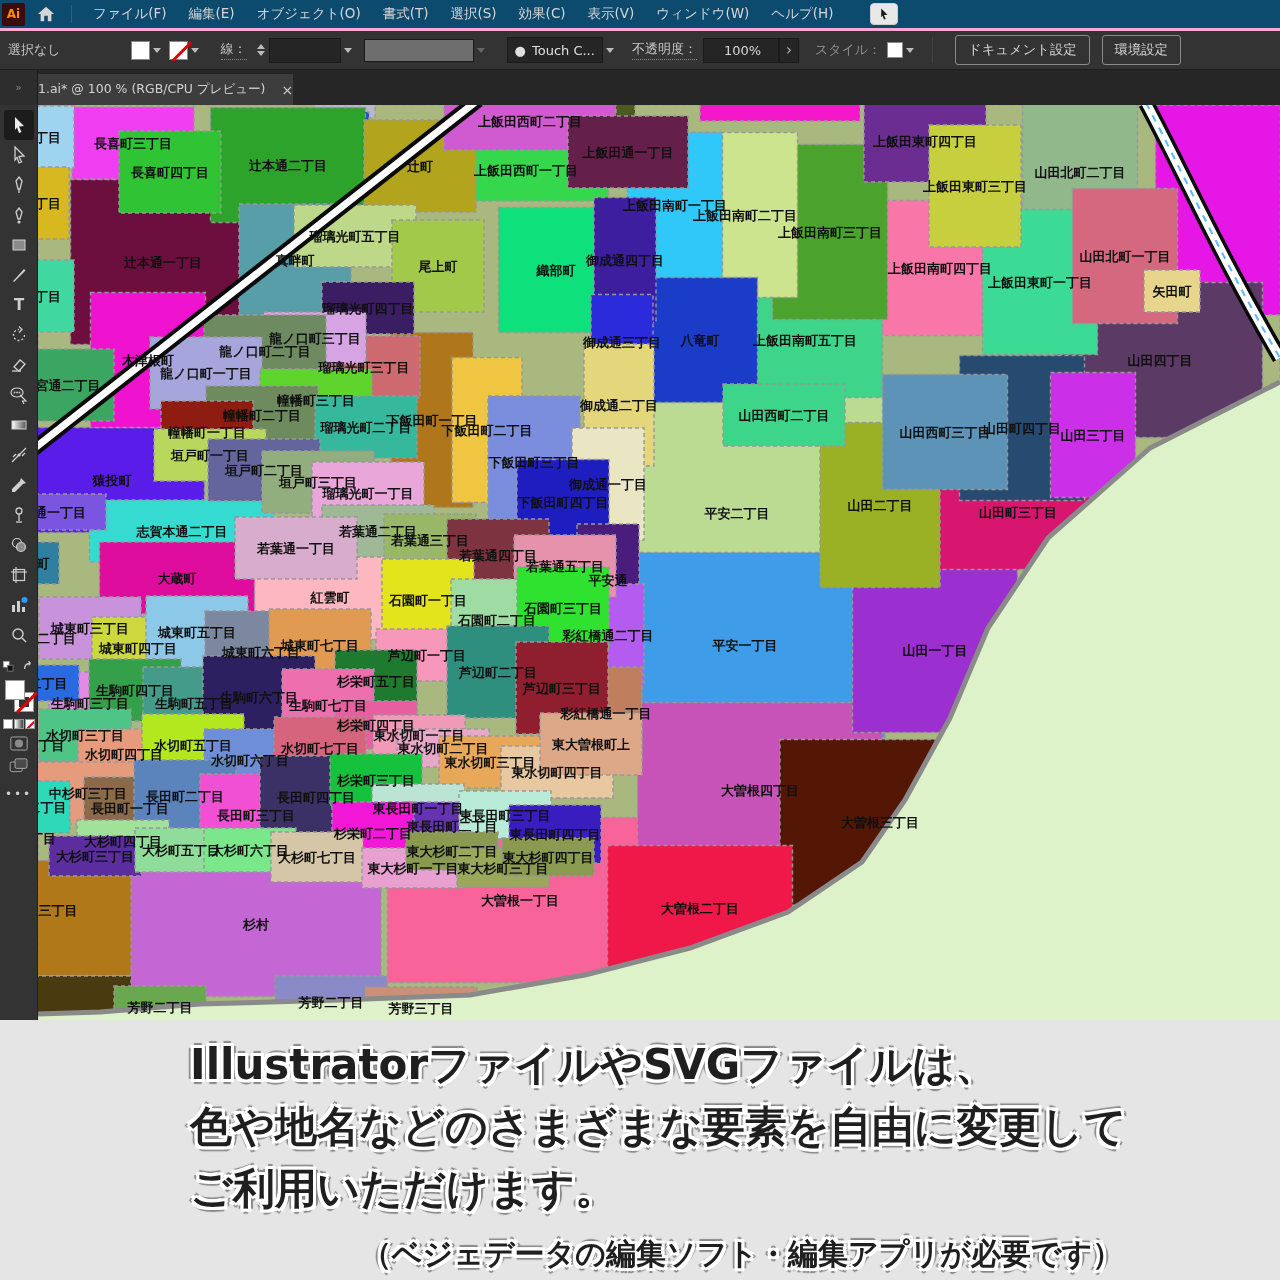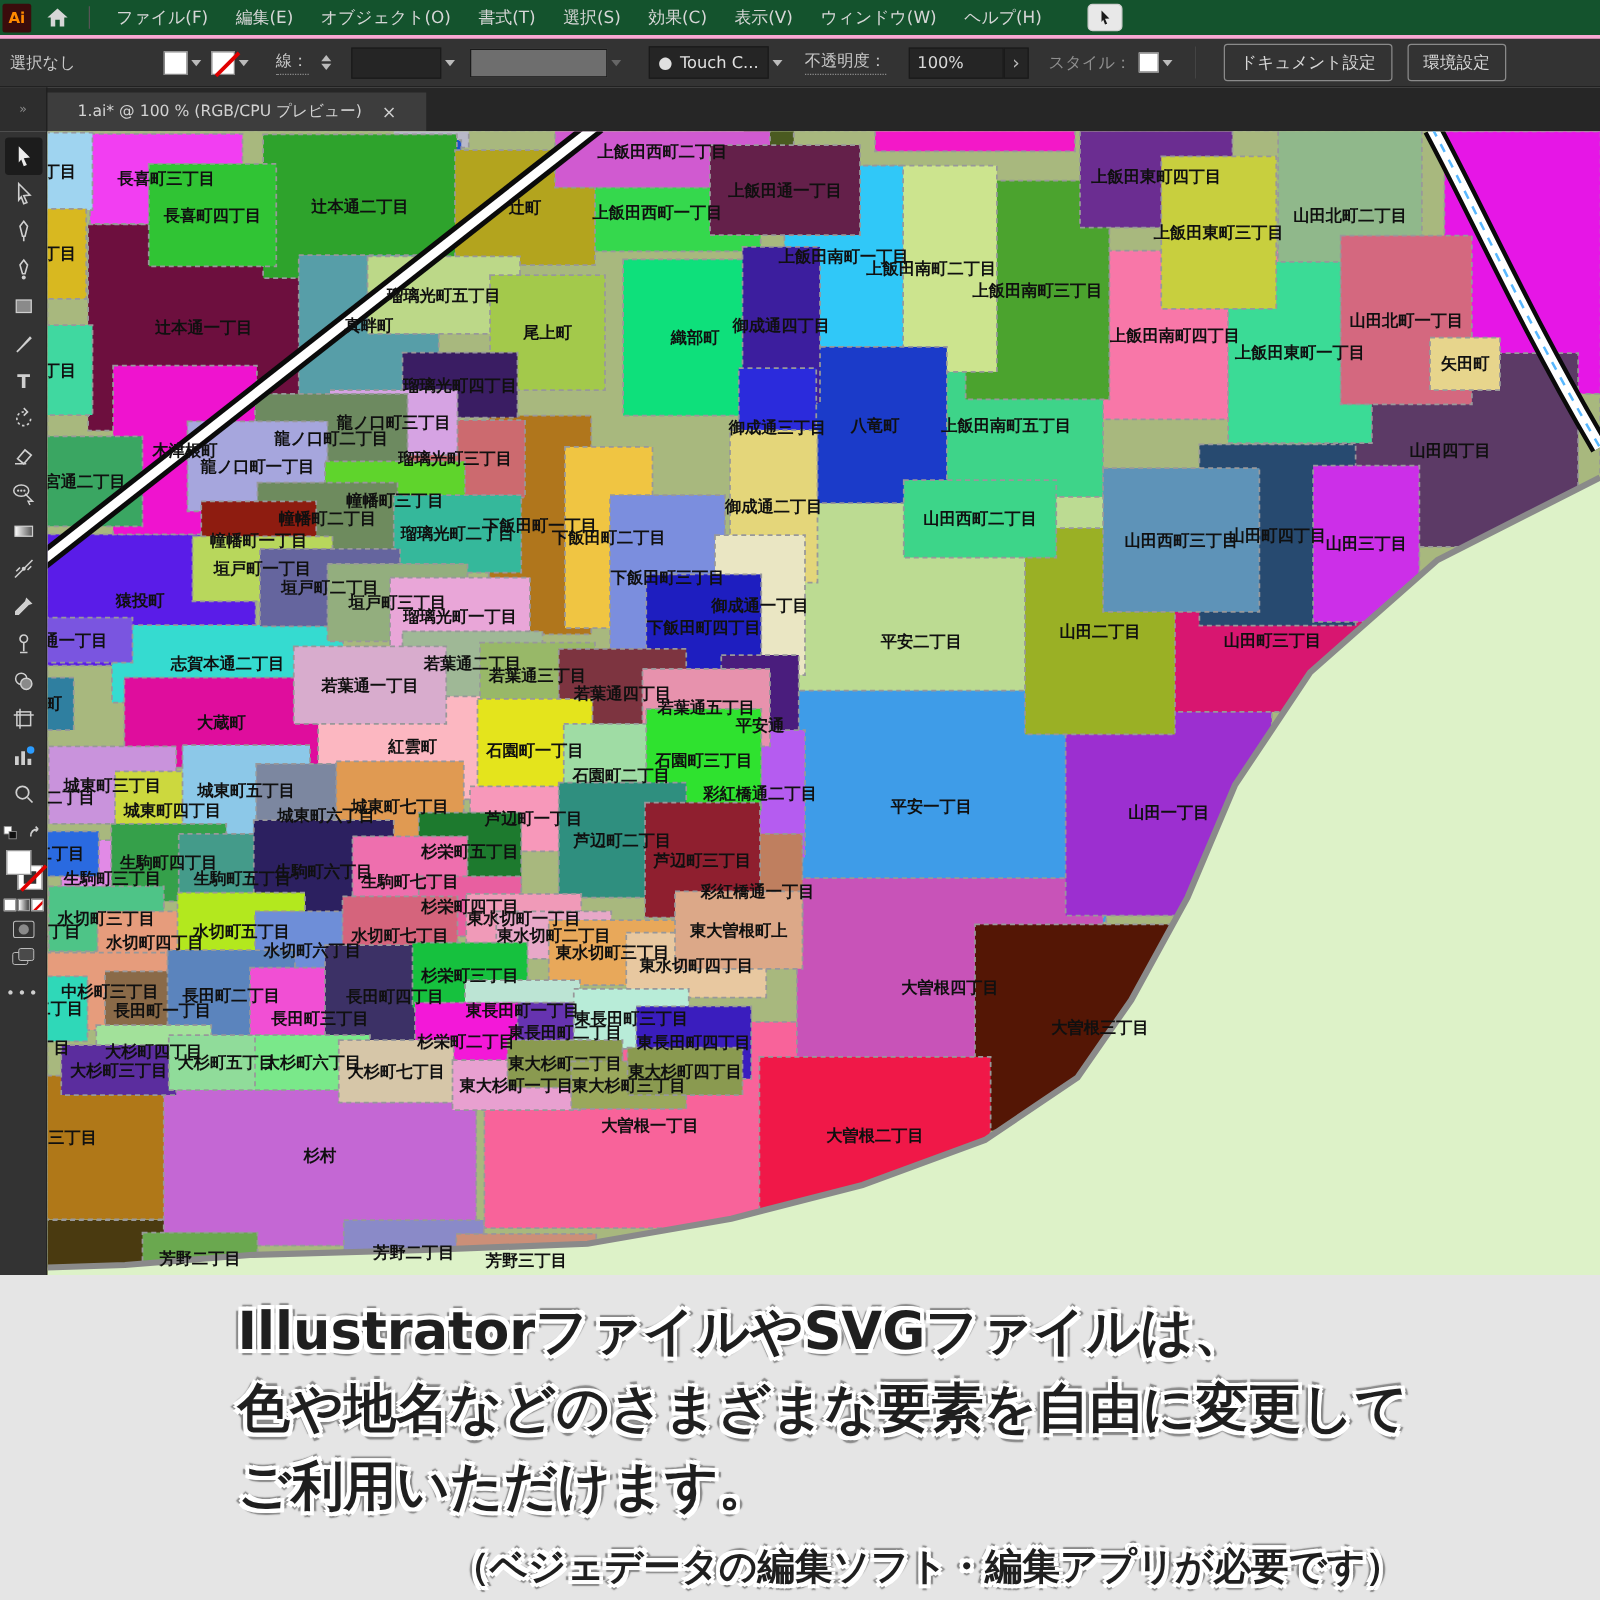--- a/index.html
+++ b/index.html
@@ -1,48 +1,48 @@
 <!DOCTYPE html>
 <html><head>
 <meta charset="utf-8">
 <style>
   * { margin:0; padding:0; box-sizing:border-box; }
   html,body { width:1280px; height:1280px; font-family:"DejaVu Sans",sans-serif; background:#fff; overflow:hidden; }
 
   
-  .menubar { height:28px; background:#14532d; display:flex; align-items:center; color:#d6d6d6; font-size:13.5px; }
+  .menubar { height:28px; background:#0c4a6e; display:flex; align-items:center; color:#d6d6d6; font-size:13.5px; }
   .ai-logo { width:23px; height:23px; margin:0 6px 0 2px; background:#3a0c0c; color:#ff8a00; font-weight:bold; font-size:12px; display:flex; align-items:center; justify-content:center; border-radius:2px; }
   .home-btn { width:30px; height:24px; display:flex; align-items:center; justify-content:center; }
   .mb-sep { width:1px; height:18px; background:#555; margin:0 10px; }
   .menu-item { padding:0 11px; white-space:nowrap; cursor:default; }
   .cursor-box { margin-left:26px; width:28px; height:22px; border:1.5px solid #cfcfcf; border-radius:4px; display:flex; align-items:center; justify-content:center; background:#e8e8e8; }
 
   
   .controlbar { height:42px; background:#333; border-top:3px solid #f9a8d4; border-bottom:1px solid #1d1d1d; display:flex; align-items:center; color:#c8c8c8; font-size:13px; padding:0 8px; }
   .cb-label { margin-right:6px; white-space:nowrap; }
   .dotted-u { border-bottom:1px dotted #8a8a8a; padding-bottom:1px; }
   .swatch { width:19px; height:19px; background:#fff; border:1px solid #888; position:relative; }
   .swatch.slash::after { content:""; position:absolute; left:-1px; top:8px; width:26px; height:3px; background:#e00000; transform:rotate(-45deg); }
   .chev { width:0; height:0; border-left:4px solid transparent; border-right:4px solid transparent; border-top:5px solid #bbb; margin:0 8px 0 3px; }
   .chev.dis { border-top-color:#666; }
   .spin { display:flex; flex-direction:column; gap:2px; margin:0 4px; }
   .spin i { width:0; height:0; border-left:4px solid transparent; border-right:4px solid transparent; }
   .spin .up { border-bottom:5px solid #bbb; }
   .spin .dn { border-top:5px solid #bbb; }
-  .field { background:#252525; border:1px solid #1a1a1a; height:25px; display:flex; align-items:center; padding:0 6px; color:#d8d8d8;margin-left:12px; }
+  .field { background:#252525; border:1px solid #1a1a1a; height:25px; display:flex; align-items:center; padding:0 20px; color:#d8d8d8; }
   .brush-preview { width:110px; height:23px; background:#6e6e6e; border:1px solid #1a1a1a; margin-left:4px; }
   .cb-sep { width:1px; height:26px; background:#1f1f1f; margin:0 10px; border-right:1px solid #444; }
   .cb-btn { border:1px solid #8a8a8a; border-radius:3px; color:#d8d8d8; padding:5px 12px; margin-left:12px; white-space:nowrap; background:#333; }
   .varbox { background:#252525; border:1px solid #1a1a1a; height:26px; display:flex; align-items:center; padding:0 7px; gap:6px; color:#e0e0e0; }
   .more-btn { width:20px; height:25px; background:#252525; border:1px solid #1a1a1a; display:flex; align-items:center; justify-content:center; color:#bbb; font-size:15px; }
 
   
   .tabstrip { height:35px; background:#262626; display:flex; align-items:stretch; }
   .tool-header { width:38px; background:#2d2d2d; border-right:1px solid #1c1c1c; color:#8a8a8a; font-size:10px; display:flex; align-items:center; justify-content:center; }
-  .tab { margin-top:4px; background:#3d3d3d; color:#d2d2d2; font-size:12.5px; display:flex; align-items:center; padding:0 24px; gap:16px; }
+  .tab { margin-top:4px; background:#3d3d3d; color:#d2d2d2; font-size:12.5px; display:flex; align-items:center; padding:0 0; gap:16px; }
   .tab-close { color:#cfcfcf; font-size:14px; }
 
   
   .main { display:flex; height:915px; }
   .toolbar { width:38px; background:#333; border-right:1px solid #222; display:flex; flex-direction:column; align-items:center; padding-top:5px; flex-shrink:0; }
   .tool { width:30px; height:30px; display:flex; align-items:center; justify-content:center; border-radius:3px; flex-shrink:0; }
   .tool.active { background:#1c1c1c; }
   .tb-cluster { margin-top:10px; display:flex; flex-direction:column; align-items:center; gap:7px; }
   .mini-row { display:flex; gap:6px; align-items:center; }
   .fs-block { position:relative; width:30px; height:32px; }

